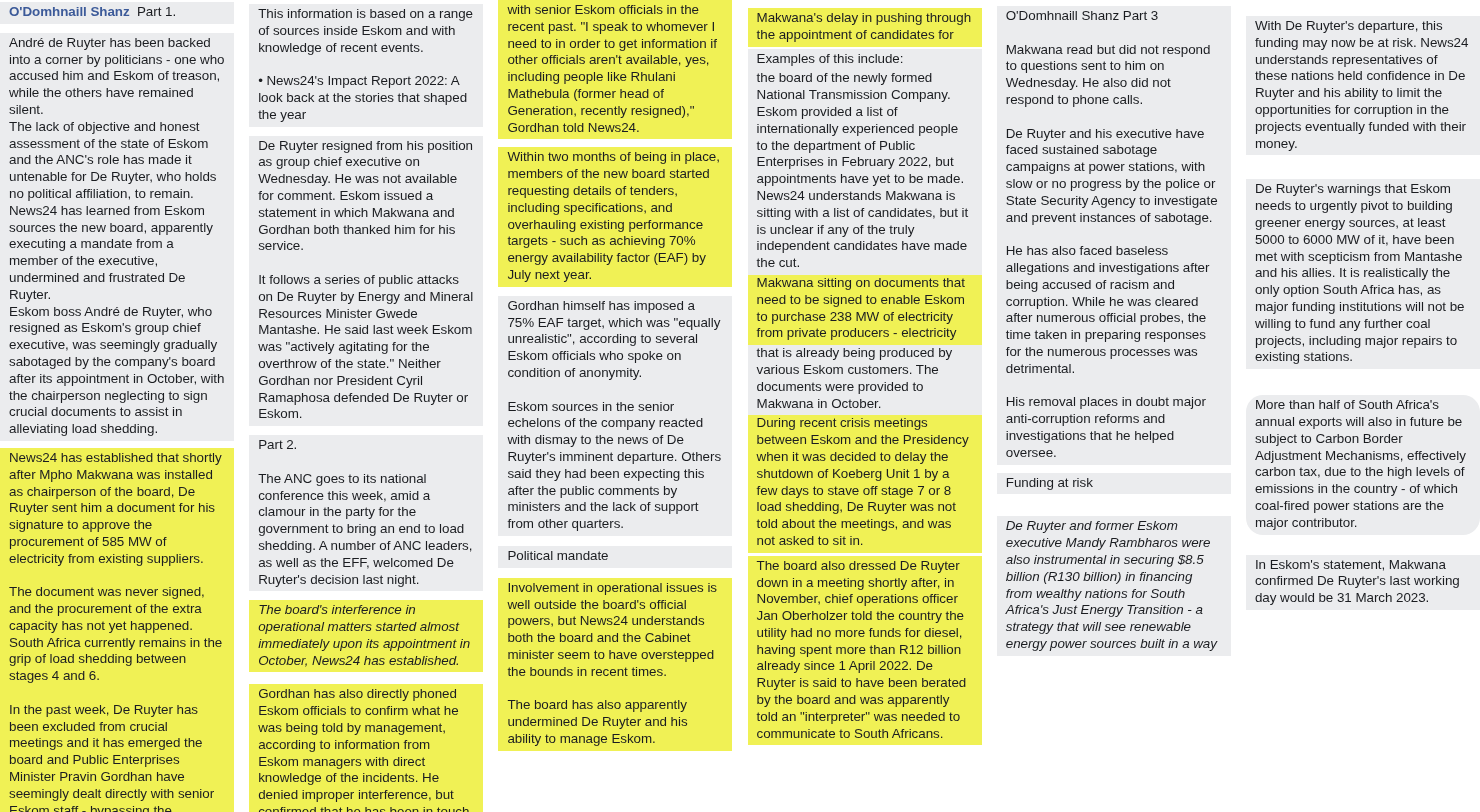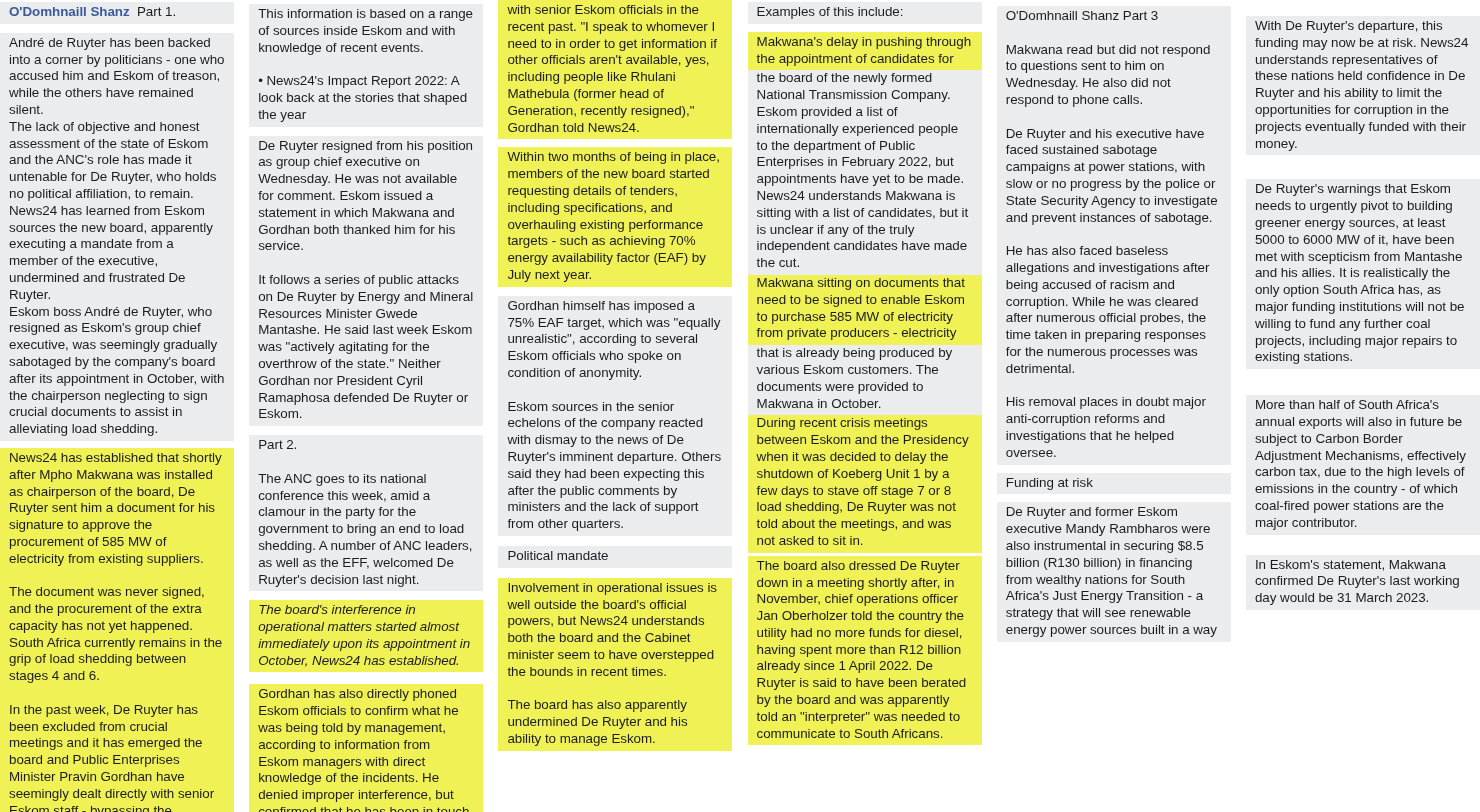--- a/index.html
+++ b/index.html
@@ -64,40 +64,40 @@
       <div class="block yellow" style="margin-top: 8px;">Within two months of being in place, members of the new board started requesting details of tenders, including specifications, and overhauling existing performance targets - such as achieving 70% energy availability factor (EAF) by July next year.</div>
       <div class="block gray" style="margin-top: 9px;">Gordhan himself has imposed a 75% EAF target, which was "equally unrealistic", according to several Eskom officials who spoke on condition of anonymity.
 
 Eskom sources in the senior echelons of the company reacted with dismay to the news of De Ruyter's imminent departure. Others said they had been expecting this after the public comments by ministers and the lack of support from other quarters.</div>
       <div class="block gray" style="margin-top: 10px;">Political mandate</div>
       <div class="block yellow" style="margin-top: 10px;">Involvement in operational issues is well outside the board's official powers, but News24 understands both the board and the Cabinet minister seem to have overstepped the bounds in recent times.
 
 The board has also apparently undermined De Ruyter and his ability to manage Eskom.</div>
     </div>
     <div class="col">
+      <div class="block yellow" style="margin-top: 8px;">Makwana's delay in pushing through the appointment of candidates for</div>
       <div class="block gray" style="margin-top: 2px;">Examples of this include:</div>
-      <div class="block yellow" style="margin-top: 8px;">Makwana's delay in pushing through the appointment of candidates for</div>
       <div class="block gray flow" style="margin-top: 0px;">the board of the newly formed National Transmission Company. Eskom provided a list of internationally experienced people to the department of Public Enterprises in February 2022, but appointments have yet to be made. News24 understands Makwana is sitting with a list of candidates, but it is unclear if any of the truly independent candidates have made the cut.</div>
-      <div class="block yellow flow" style="margin-top: 0px;">Makwana sitting on documents that need to be signed to enable Eskom to purchase 585 MW of electricity from private producers - electricity</div>
+      <div class="block yellow flow" style="margin-top: 0px;">Makwana sitting on documents that need to be signed to enable Eskom to purchase 238 MW of electricity from private producers - electricity</div>
       <div class="block gray flow" style="margin-top: 0px;">that is already being produced by various Eskom customers. The documents were provided to Makwana in October.</div>
       <div class="block yellow flow" style="margin-top: 0px;">During recent crisis meetings between Eskom and the Presidency when it was decided to delay the shutdown of Koeberg Unit 1 by a few days to stave off stage 7 or 8 load shedding, De Ruyter was not told about the meetings, and was not asked to sit in.</div>
       <div class="block yellow" style="margin-top: 3px;">The board also dressed De Ruyter down in a meeting shortly after, in November, chief operations officer Jan Oberholzer told the country the utility had no more funds for diesel, having spent more than R12 billion already since 1 April 2022. De Ruyter is said to have been berated by the board and was apparently told an "interpreter" was needed to communicate to South Africans.</div>
     </div>
     <div class="col">
       <div class="block gray" style="margin-top: 6px;">O'Domhnaill Shanz Part 3
 
 Makwana read but did not respond to questions sent to him on Wednesday. He also did not respond to phone calls.
 
 De Ruyter and his executive have faced sustained sabotage campaigns at power stations, with slow or no progress by the police or State Security Agency to investigate and prevent instances of sabotage.
 
 He has also faced baseless allegations and investigations after being accused of racism and corruption. While he was cleared after numerous official probes, the time taken in preparing responses for the numerous processes was detrimental.
 
 His removal places in doubt major anti-corruption reforms and investigations that he helped oversee.</div>
       <div class="block gray" style="margin-top: 8px;">Funding at risk</div>
-      <div class="block gray" style="margin-top: 8px;">De Ruyter and former Eskom executive Mandy Rambharos were also instrumental in securing $8.5 billion (R130 billion) in financing from wealthy nations for South Africa's Just Energy Transition - a strategy that will see renewable energy power sources built in a way</div>
+      <div class="block gray" style="margin-top: 22px; font-style: italic;">De Ruyter and former Eskom executive Mandy Rambharos were also instrumental in securing $8.5 billion (R130 billion) in financing from wealthy nations for South Africa's Just Energy Transition - a strategy that will see renewable energy power sources built in a way</div>
     </div>
     <div class="col">
       <div class="block gray" style="margin-top: 16px;">With De Ruyter's departure, this funding may now be at risk. News24 understands representatives of these nations held confidence in De Ruyter and his ability to limit the opportunities for corruption in the projects eventually funded with their money.</div>
       <div class="block gray" style="margin-top: 24px;">De Ruyter's warnings that Eskom needs to urgently pivot to building greener energy sources, at least 5000 to 6000 MW of it, have been met with scepticism from Mantashe and his allies. It is realistically the only option South Africa has, as major funding institutions will not be willing to fund any further coal projects, including major repairs to existing stations.</div>
-      <div class="block gray" style="margin-top: 26px;">More than half of South Africa's annual exports will also in future be subject to Carbon Border Adjustment Mechanisms, effectively carbon tax, due to the high levels of emissions in the country - of which coal-fired power stations are the major contributor.</div>
+      <div class="block gray" style="margin-top: 26px; border-radius: 17px;">More than half of South Africa's annual exports will also in future be subject to Carbon Border Adjustment Mechanisms, effectively carbon tax, due to the high levels of emissions in the country - of which coal-fired power stations are the major contributor.</div>
       <div class="block gray" style="margin-top: 20px;">In Eskom's statement, Makwana confirmed De Ruyter's last working day would be 31 March 2023.</div>
     </div>
   </div>
 
 </body></html>

